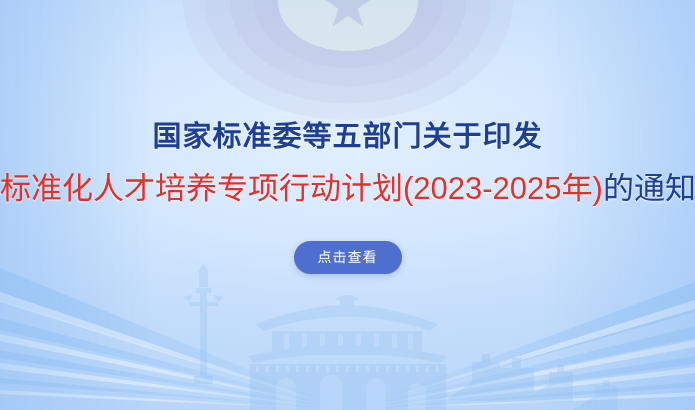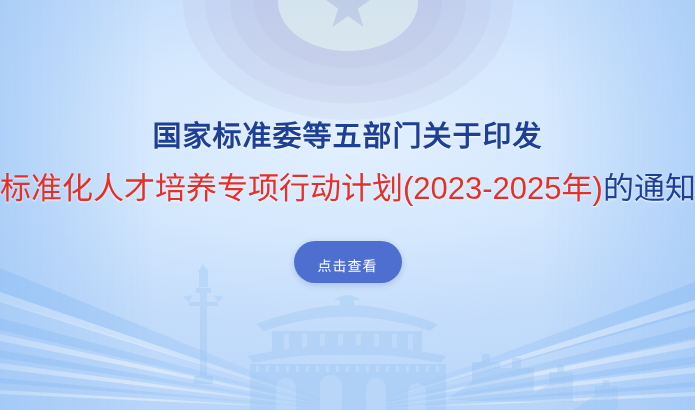--- a/index.html
+++ b/index.html
@@ -121,21 +121,21 @@
     position: absolute;
     left: 0;
     top: 241px;
     width: 695px;
     text-align: center;
   }
   .cta-button {
     display: inline-block;
     box-sizing: border-box;
     min-width: 102px;
-    padding: 18px 24px 10px;
+    padding: 9px 24px 10px;
     border: none;
     border-radius: 999px;
     background: #4f6fd0;
     color: #ffffff;
     font-family: "Liberation Sans", "DejaVu Sans", sans-serif;
     font-size: 14px;
     letter-spacing: 1px;
     line-height: 1;
     cursor: pointer;
     box-shadow: 0 2px 6px rgba(40,70,150,.22);

